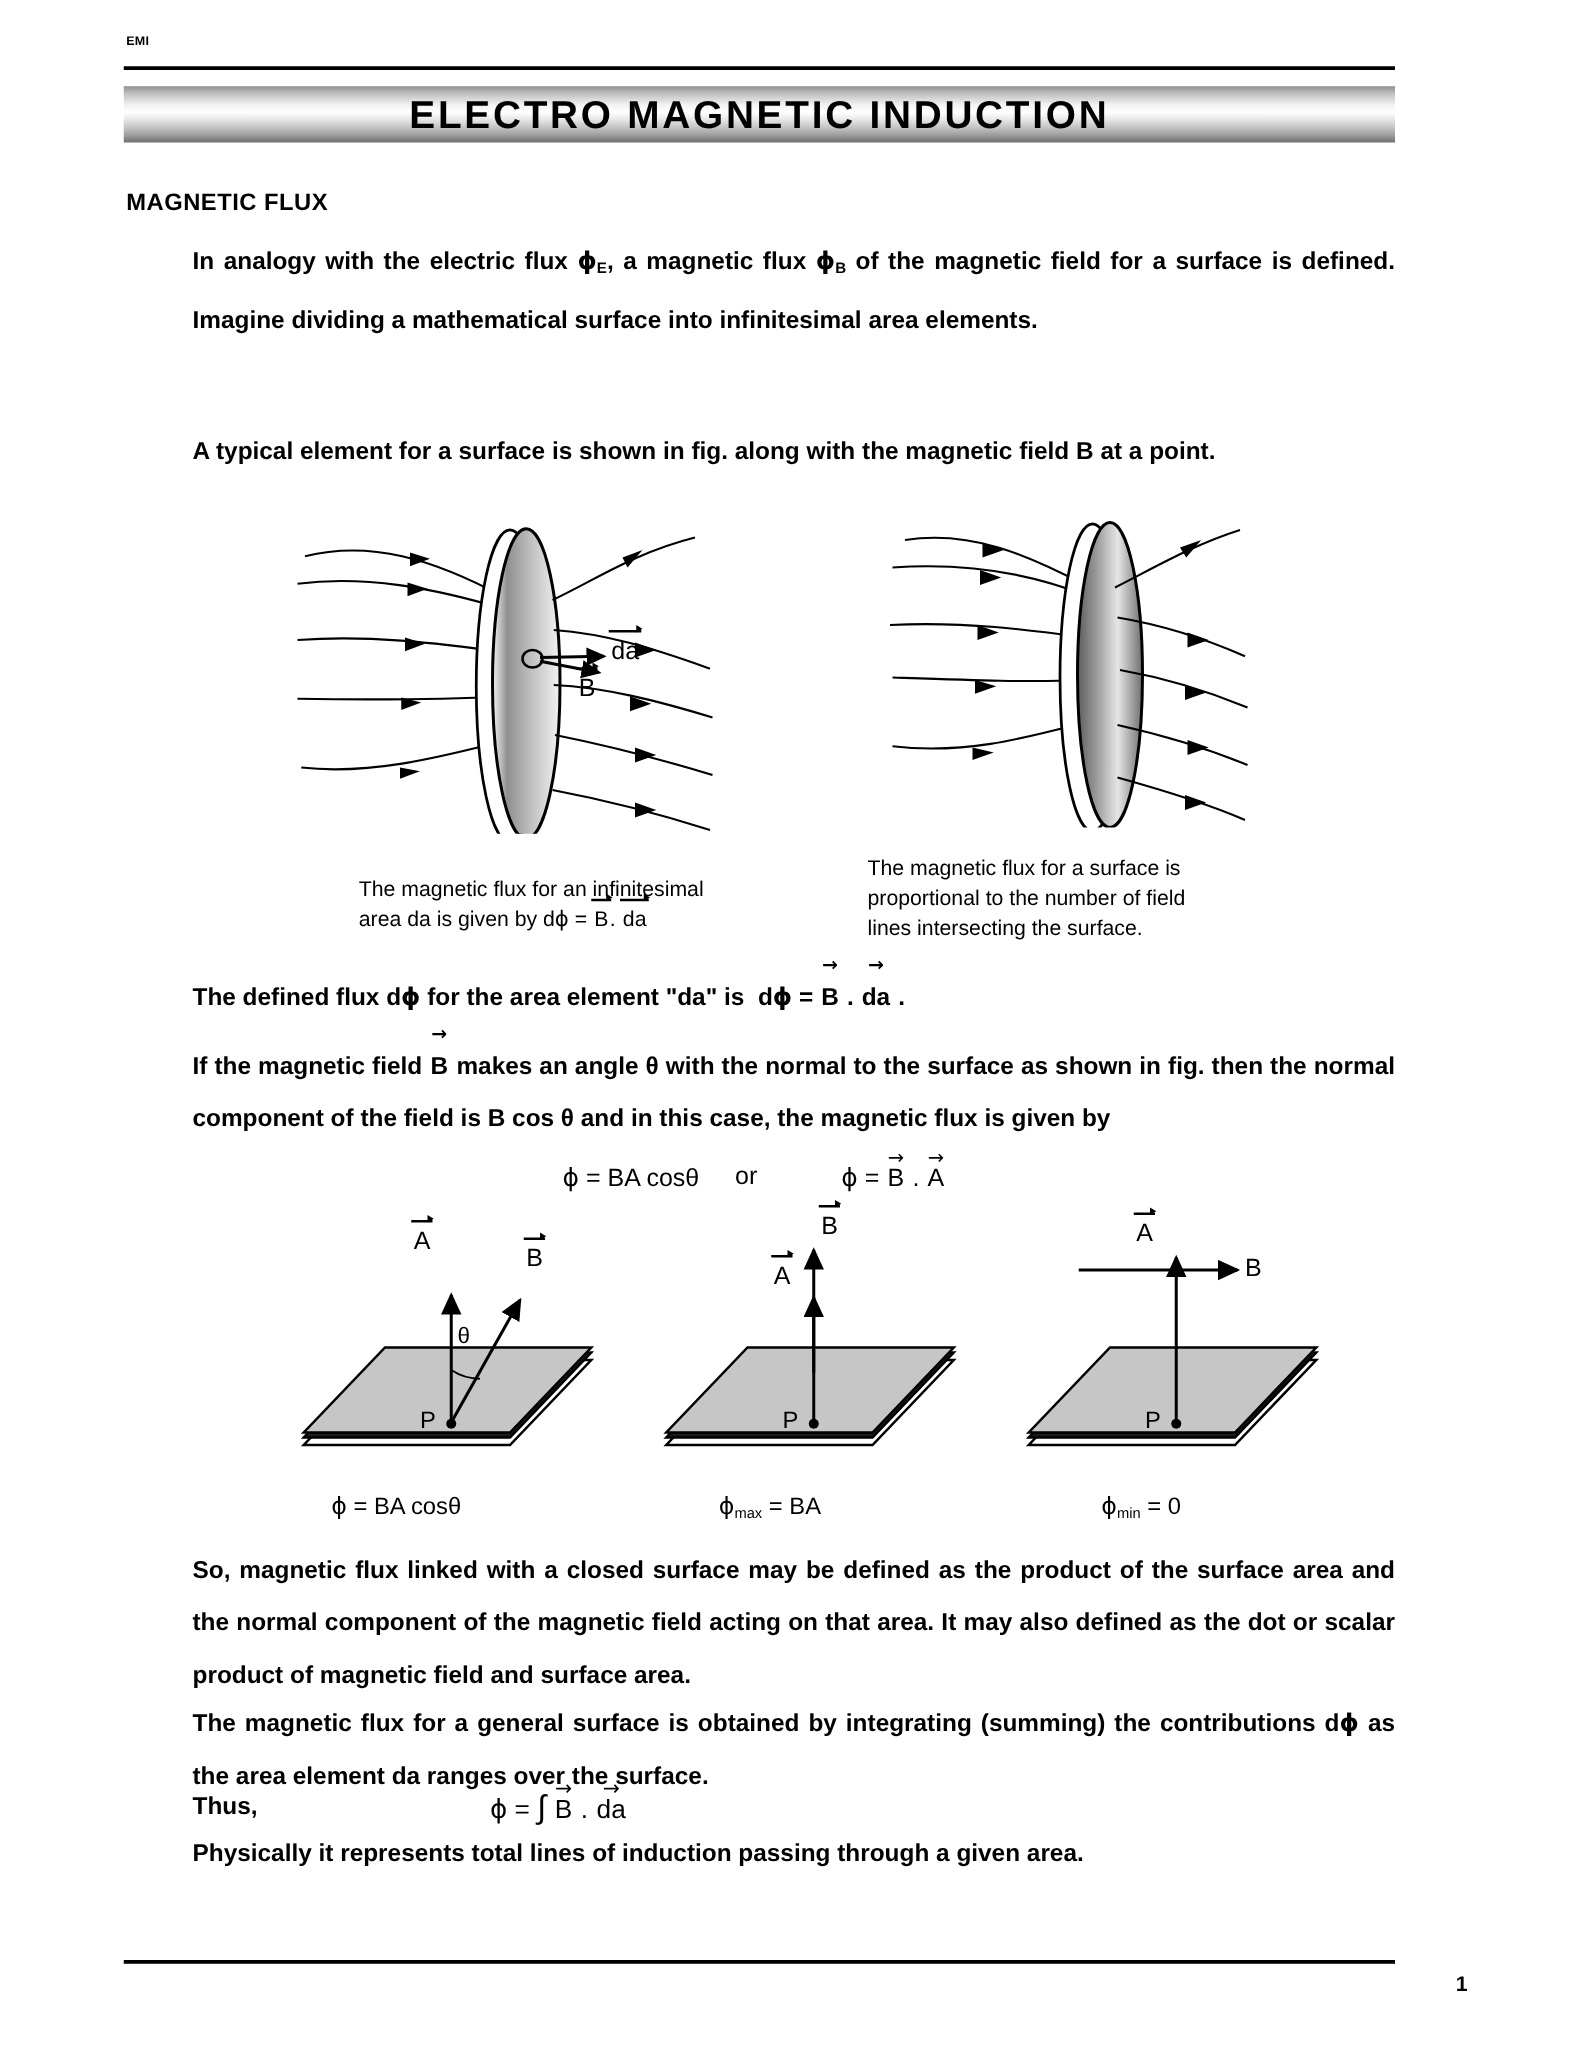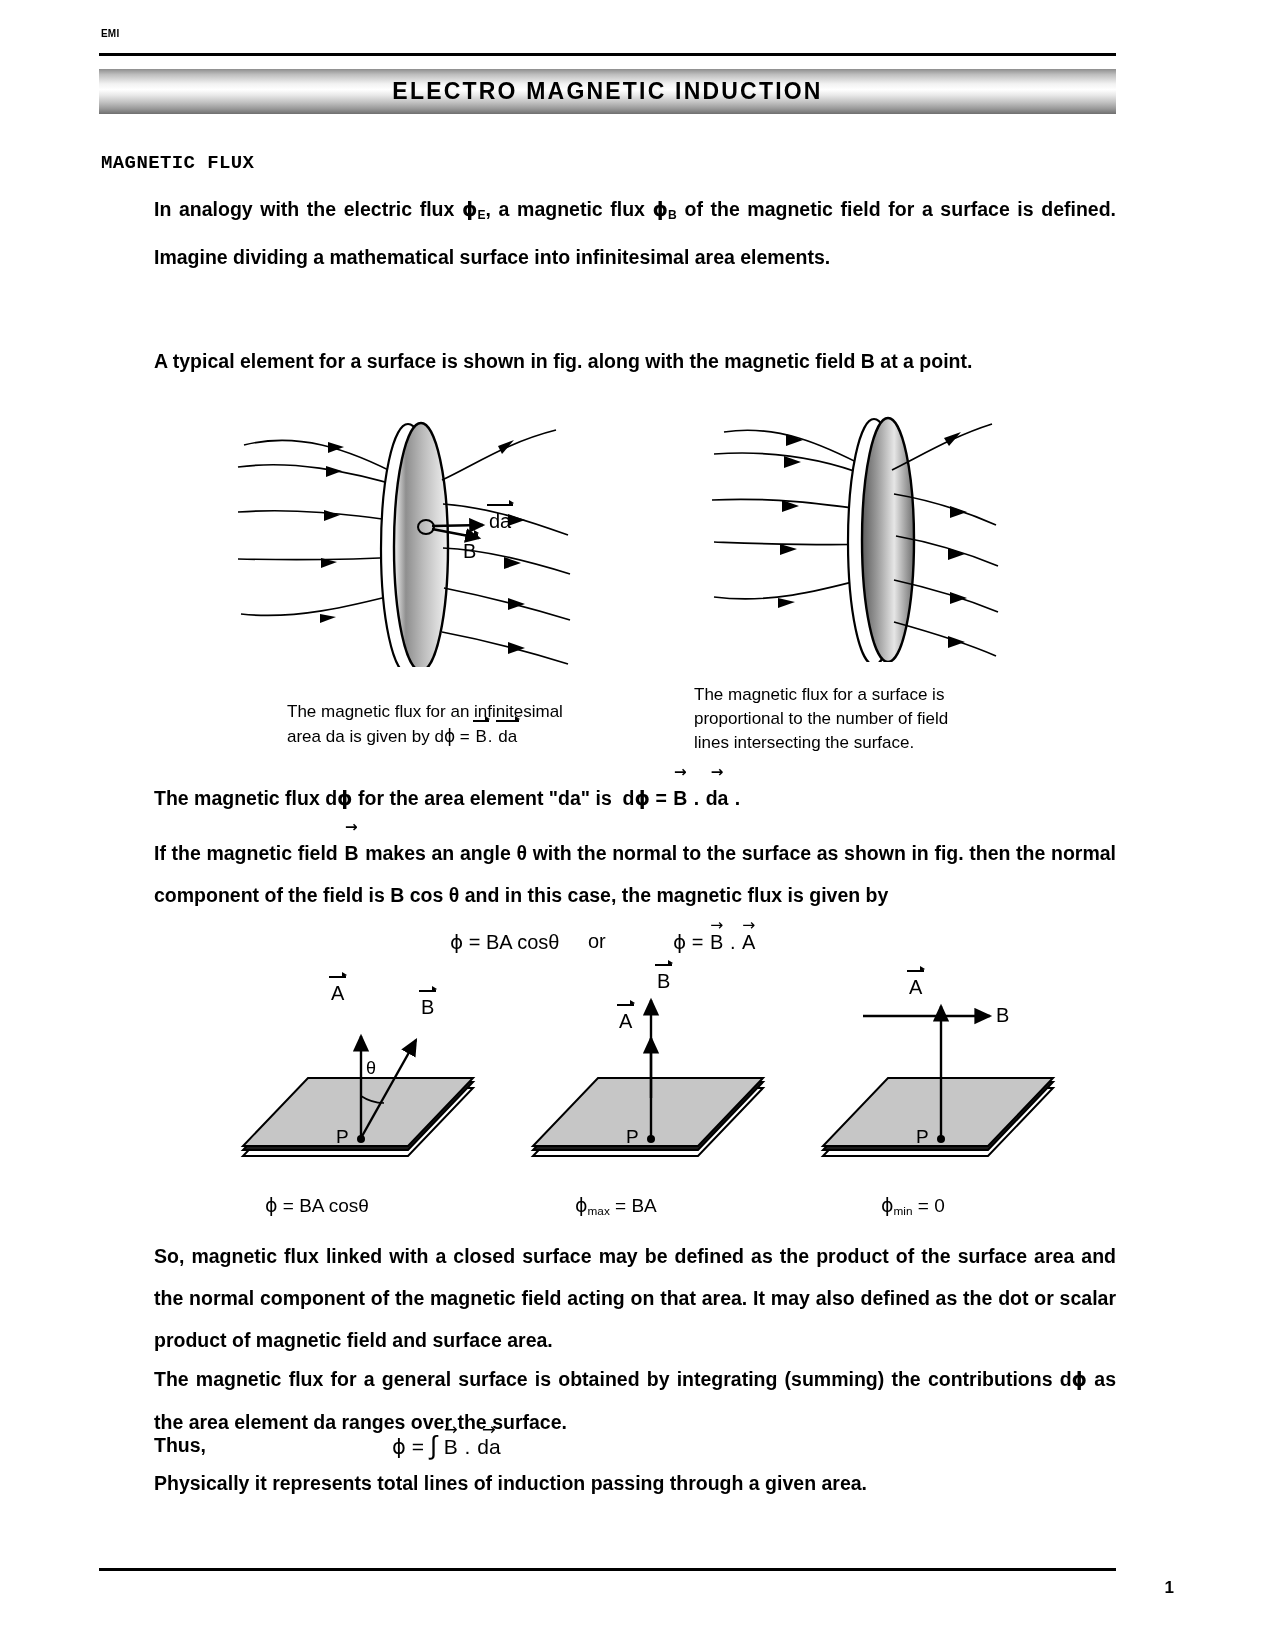--- a/index.html
+++ b/index.html
@@ -23,21 +23,21 @@
     background:#000;
   }
   .banner {
     position:absolute; left:99px; top:69px; width:1017px; height:45px;
     background:linear-gradient(to bottom,
       #8e8e8e 0%, #bdbdbd 12%, #f2f2f2 33%, #ffffff 46%,
       #e9e9e9 58%, #c2c2c2 74%, #9a9a9a 88%, #6f6f6f 100%);
     display:flex; align-items:center; justify-content:center;
   }
   .banner-title {
-    font-size:23px; font-weight:bold; letter-spacing:2.2px;
+    font-size:31px; font-weight:bold; letter-spacing:2.2px;
     color:#000;
   }
 
   
   .h2 {
     position:absolute; left:101px; font-size:19px; font-weight:bold;
     letter-spacing:0.4px;
   }
   .para {
     position:absolute; font-size:19.5px; line-height:42px;
@@ -91,21 +91,21 @@
 <body>
 
 <div class="page">
 
   <div class="runhead">EMI</div>
   <div class="rule-top"></div>
   <div class="banner">
     <span class="banner-title">ELECTRO MAGNETIC INDUCTION</span>
   </div>
 
-  <div class="h2" style="top:152px;font-family:Liberation Mono, monospace;">MAGNETIC FLUX</div>
+  <div class="h2" style="top:152px;">MAGNETIC FLUX</div>
 
   <div class="para" style="left:154px; top:188px; width:962px;">
     <span>In analogy with the electric flux </span><span class="phi">ϕ</span><sub>E</sub><span>, a magnetic flux </span><span class="phi">ϕ</span><sub>B</sub><span> of the magnetic field for a surface is defined. Imagine dividing a mathematical surface into infinitesimal area elements.</span>
   </div>
 
 
   <div class="para" style="left:154px; top:340px; width:962px;">A typical element for a surface is shown in fig. along with the magnetic field B at a point.</div>
 
   <div class="figwrap" style="left:236px; top:392px;">
     <svg width="340" height="275" viewBox="0 0 340 275">
@@ -224,21 +224,21 @@
     </div>
   </div>
 
   <div class="cap" style="left:694px; top:683px; width:330px;">
     <div>The magnetic flux for a surface is</div>
     <div>proportional to the number of field</div>
     <div>lines intersecting the surface.</div>
   </div>
 
   <div class="para nj" style="left:154px; top:777px; width:962px;">
-    <span>The magnetic flux d</span><span class="phi">ϕ</span><span> for the area element "da" is</span>&nbsp;&nbsp;<span>d</span><span class="phi">ϕ</span><span> = </span><span class="vec">B</span><span> . </span><span class="vec">da</span><span> .</span>
+    <span>The defined flux d</span><span class="phi">ϕ</span><span> for the area element "da" is</span>&nbsp;&nbsp;<span>d</span><span class="phi">ϕ</span><span> = </span><span class="vec">B</span><span> . </span><span class="vec">da</span><span> .</span>
   </div>
 
   <div class="para" style="left:154px; top:832px; width:962px;">
     <span>If the magnetic field </span><span class="vec">B</span><span> makes an angle θ with the normal to the surface as shown in fig. then the normal component of the field is B cos θ and in this case, the magnetic flux is given by</span>
   </div>
 
   <div class="eqline" style="left:450px; top:930px; font-size:20px;">
     <span class="phi">ϕ</span><span> = BA cosθ</span>
   </div>
   <div class="eqline" style="left:588px; top:930px; font-size:20px;">or</div>

